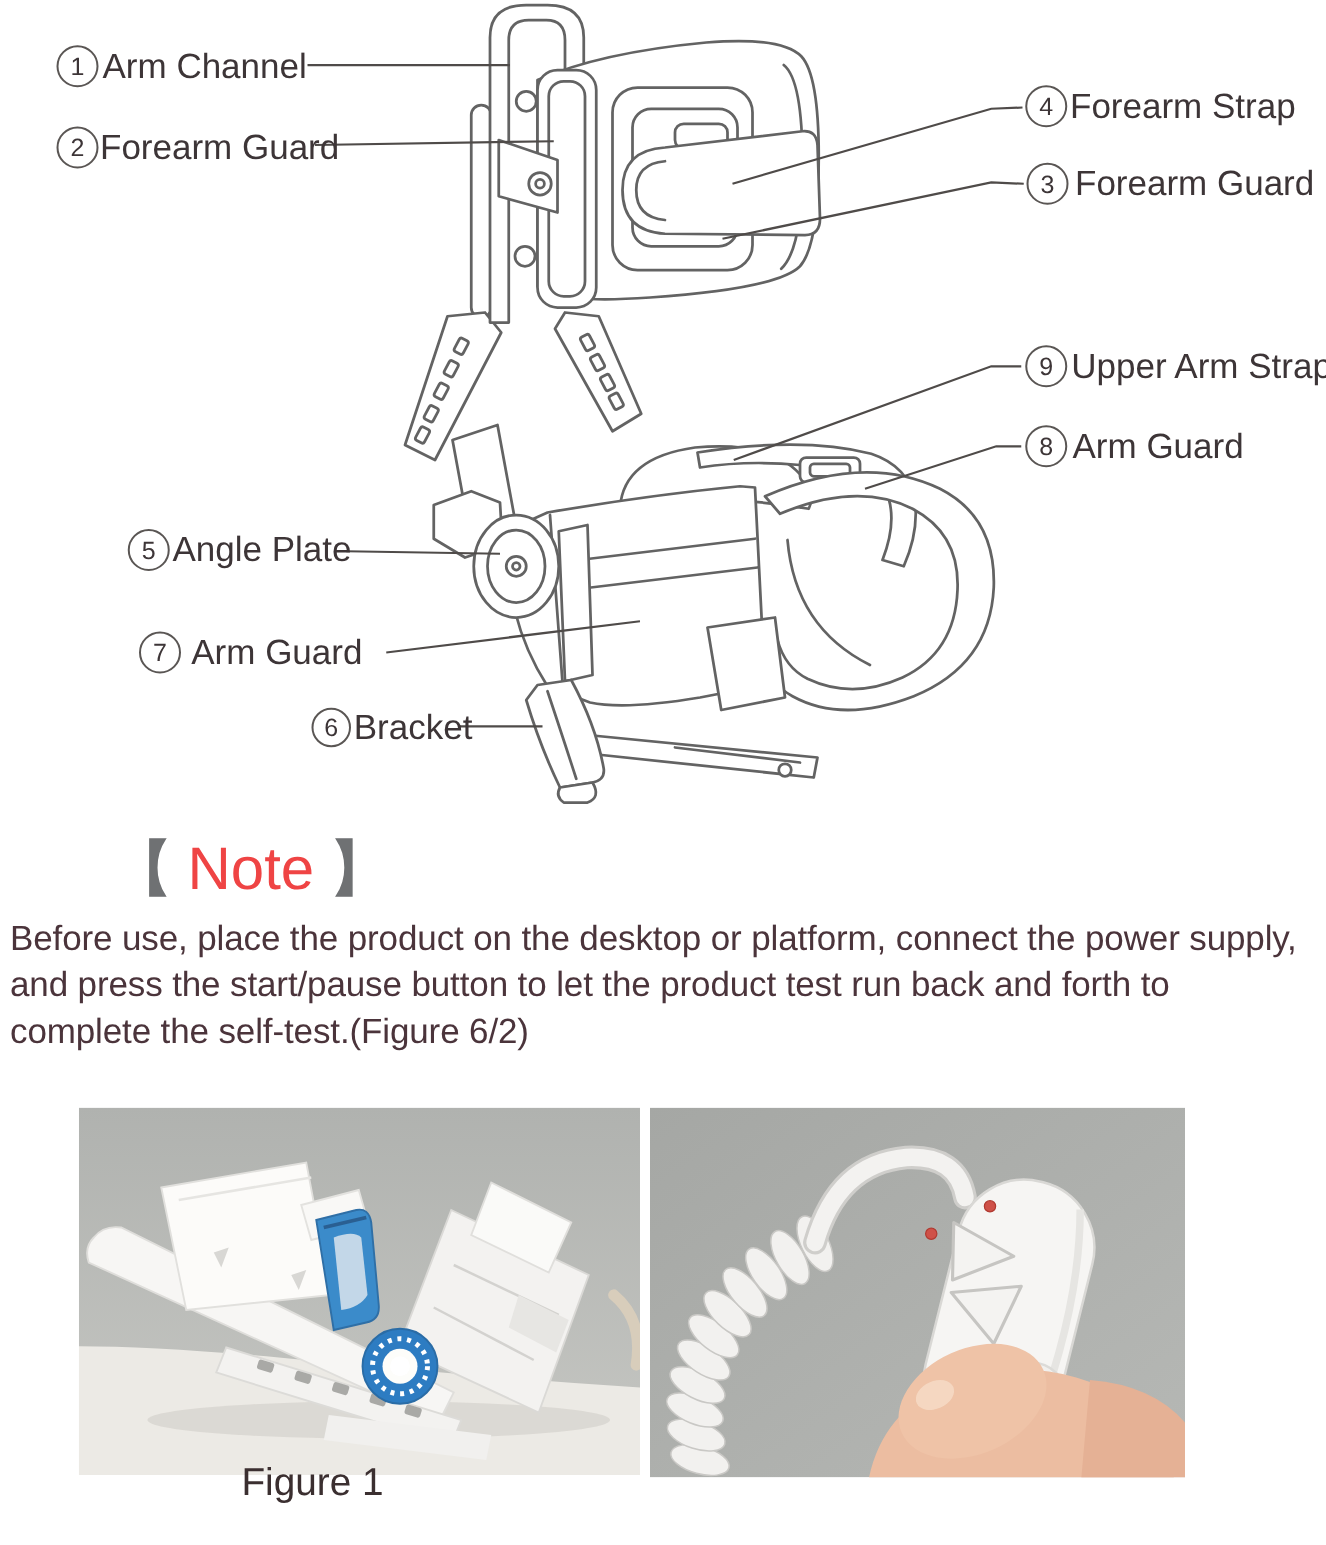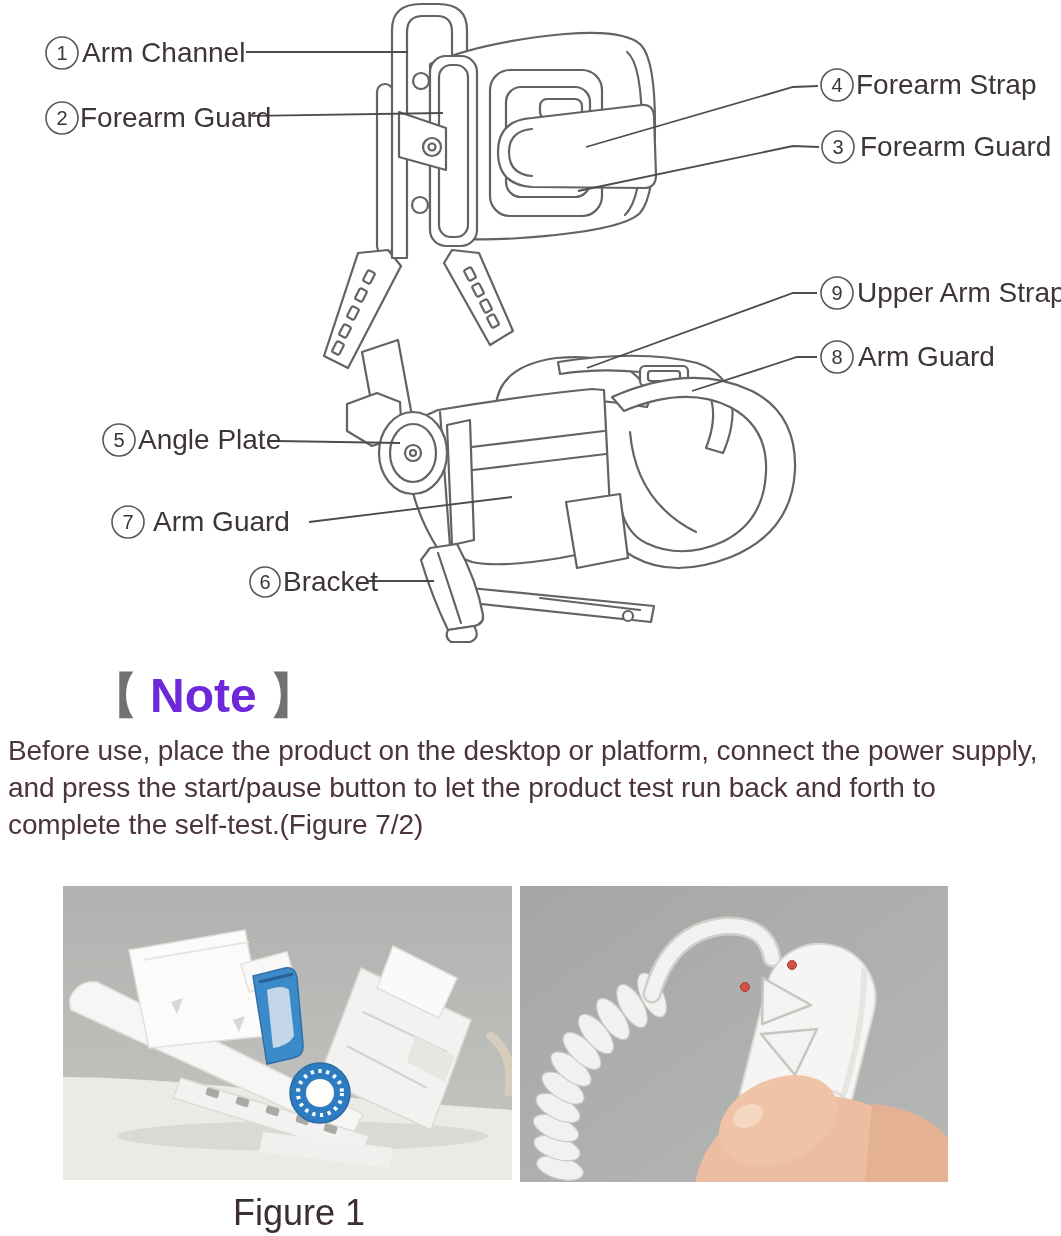--- a/index.html
+++ b/index.html
@@ -11,29 +11,29 @@
   .numt{font-size:20px;fill:#3d3537;text-anchor:middle;}
   .numc{fill:none;stroke:#5a5654;stroke-width:1.6;}
   .leader{stroke:#4f4b49;stroke-width:1.8;fill:none;}
   
   .art path,.art rect,.art circle,.art ellipse{stroke:#636363;stroke-width:2.2;fill:none;
         stroke-linejoin:round;stroke-linecap:round;}
   .art .f{fill:#ffffff;}
   
   .note-heading{position:absolute;left:90px;top:668px;font-size:48px;line-height:56px;}
   .nb{color:#6f7173;font-weight:600;}
-  .nt{color:#6d28d9;font-weight:700;margin:0 12px;}
+  .nt{color:#ef4444;font-weight:400;margin:0 12px;}
   .note-body{position:absolute;left:8px;top:732px;width:1040px;margin:0;
         font-size:28px;line-height:37px;letter-spacing:-0.1px;color:#4b343b;}
   
   .photo{position:absolute;overflow:hidden;}
   .fig1{left:63px;top:886px;width:449px;height:294px;}
   .fig2{left:520px;top:886px;width:428px;height:296px;}
-  .caption{position:absolute;top:1192px;width:230px;text-align:right;
-        font-size:36px;color:#3b2f30;}
+  .caption{position:absolute;top:1168px;width:230px;text-align:center;
+        font-size:31px;color:#3b2f30;}
   .cap1{left:135px;}
   .cap2{left:595px;}
 </style>
 </head>
 <body>
 
 <div class="page">
 
   <svg class="diagram" width="1061" height="660" viewBox="0 0 1061 660">
 
@@ -162,21 +162,21 @@
     <g>
       <circle class="numc" cx="265" cy="582" r="15"></circle>
       <text class="numt" x="265" y="589">6</text>
       <text class="lbl" x="283" y="591">Bracket</text>
     </g>
   </svg>
 
   <div class="note-heading">
     <span class="nb">【</span><span class="nt">Note</span><span class="nb">】</span>
   </div>
-  <p class="note-body">Before use, place the product on the desktop or platform, connect the power supply, and press the start/pause button to let the product test run back and forth to complete the self-test.(Figure 7/2)</p>
+  <p class="note-body">Before use, place the product on the desktop or platform, connect the power supply, and press the start/pause button to let the product test run back and forth to complete the self-test.(Figure 6/2)</p>
 
   <div class="photo fig1">
     <svg width="449" height="294" viewBox="0 0 449 294">
       <defs>
         <linearGradient id="g1" x1="0" y1="0" x2="0" y2="1">
           <stop offset="0" stop-color="#b0b2af"></stop>
             <stop offset="1" stop-color="#c6c7c3"></stop>
         </linearGradient>
       </defs>
       <rect width="449" height="294" fill="url(#g1)"></rect>

